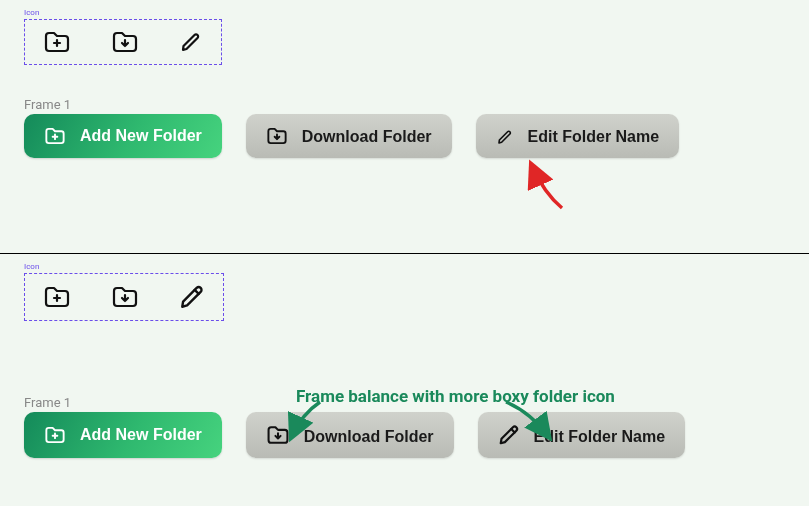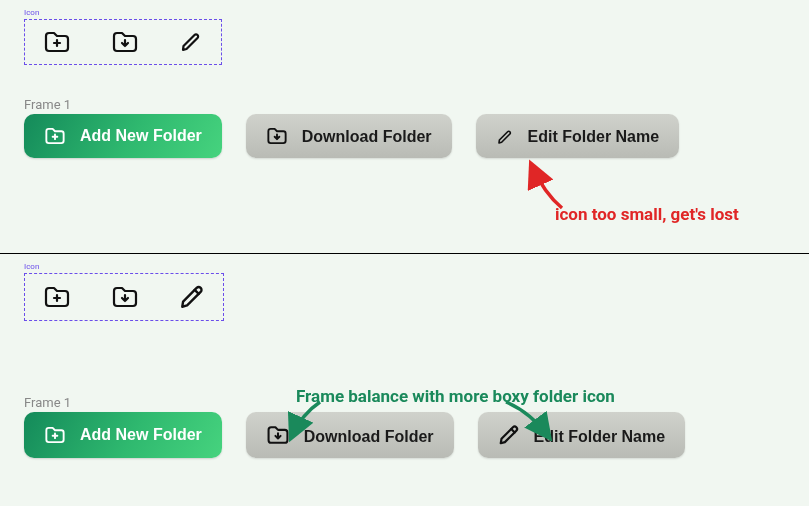--- a/index.html
+++ b/index.html
@@ -145,21 +145,20 @@
 
   
   <svg class="arrow" style="left:522px; top:158px;" width="50" height="56">
     <defs>
       <marker id="ah-red" markerWidth="8" markerHeight="8" refX="6" refY="4" orient="auto">
         <path d="M0,0 L8,4 L0,8 Z" fill="#e02626"></path>
       </marker>
     </defs>
     <path d="M40 50 Q22 35 10 8" stroke="#e02626" stroke-width="3.5" fill="none" marker-end="url(#ah-red)"></path>
   </svg>
-  <div class="annotation anno-red" style="left:555px; top:204px;">icon too small, get's lost</div>
 </div>
 
 <div class="divider"></div>
 
 <div class="section bottom-section">
   <div class="figma-label">Icon</div>
   <div class="icon-group">
     <span>
       <svg width="28" height="24" viewBox="0 0 28 24" fill="none" stroke="#111" stroke-width="2.2" stroke-linecap="round" stroke-linejoin="round">
         <path d="M3 6a3 3 0 0 1 3-3h5l3 3h8a3 3 0 0 1 3 3v9a3 3 0 0 1-3 3H6a3 3 0 0 1-3-3V6z"></path>

